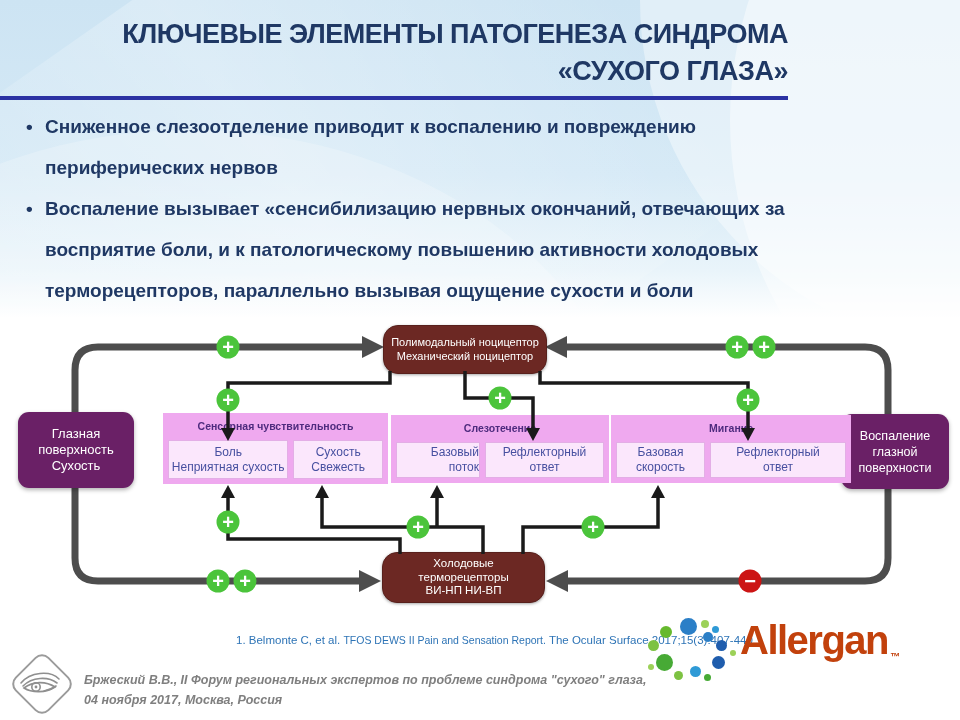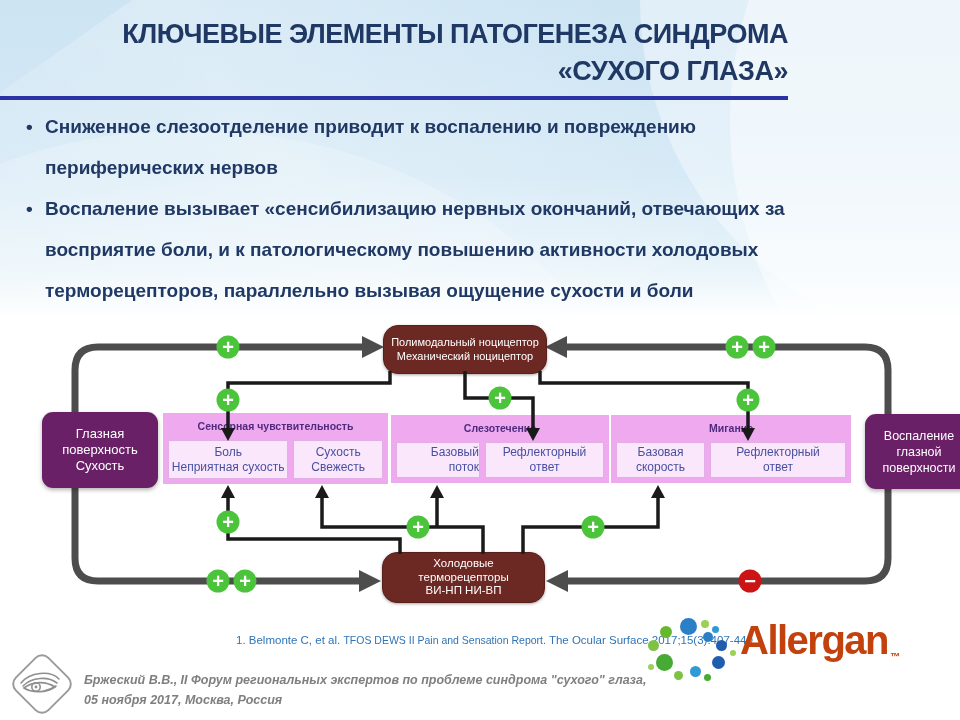--- a/index.html
+++ b/index.html
@@ -30,21 +30,21 @@
           font-size:19px;line-height:41px;}
   .bullet .dot{position:absolute;left:0;top:0;font-size:19px;}
 
   
   .box{position:absolute;color:#fff;text-align:center;display:flex;flex-direction:column;
        justify-content:center;z-index:2;}
   .box span{display:block;}
   .maroon{background:#6C2823;border:1px solid #58201c;border-radius:15px;
           font-size:11px;line-height:13.5px;box-shadow:0 1px 3px rgba(0,0,0,.35);}
   .purple{background:#6A2066;border-radius:11px;font-size:13px;line-height:16px;
-          box-shadow:0 2px 4px rgba(0,0,0,.3);margin-left:24px;}
+          box-shadow:0 2px 4px rgba(0,0,0,.3);}
   .group{position:absolute;background:#EFA9EF;z-index:2;display:flex;flex-direction:column;}
   .group-title{color:#4E2B7E;font-weight:bold;font-size:10.5px;line-height:12.5px;height:27px;
           display:flex;align-items:center;justify-content:center;text-align:center;}
   .group-title span{max-width:175px;}
   .group-boxes{flex:1;display:flex;gap:5px;padding:0 5px 5px;}
   .inner{background:#FBE7FC;border:1px solid #E3AEE6;color:#4750A0;font-size:12px;line-height:15px;
           display:flex;flex-direction:column;justify-content:center;text-align:center;}
   .inner span{display:block;}
 
   .svg-layer{position:absolute;left:0;top:0;pointer-events:none;}
@@ -287,16 +287,16 @@
           <circle cx="18" cy="17" r="4.2"></circle>
           <circle cx="18" cy="17" r="1.4" fill="#8F8F8F" stroke="none"></circle>
           <path d="M26 21 C 31 20, 35 18, 38 16"></path>
         </g>
       </svg>
     </div>
   </div>
 
   <div class="footer-text">
     <div>Бржеский В.В., II Форум региональных экспертов по проблеме синдрома "сухого" глаза,</div>
-    <div>05 ноября 2017, Москва, Россия</div>
+    <div>04 ноября 2017, Москва, Россия</div>
   </div>
 
 </div>
 
 </body></html>

